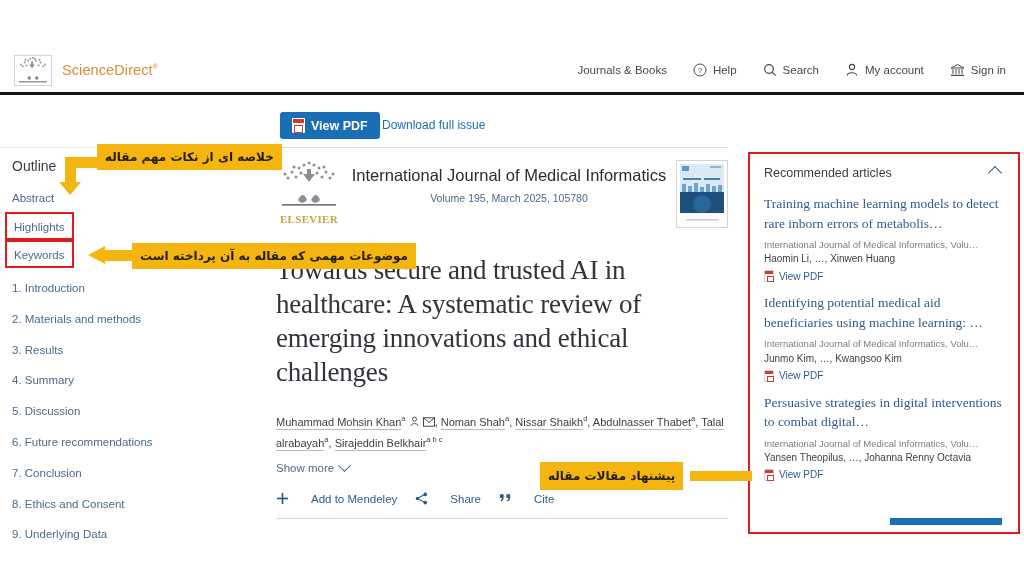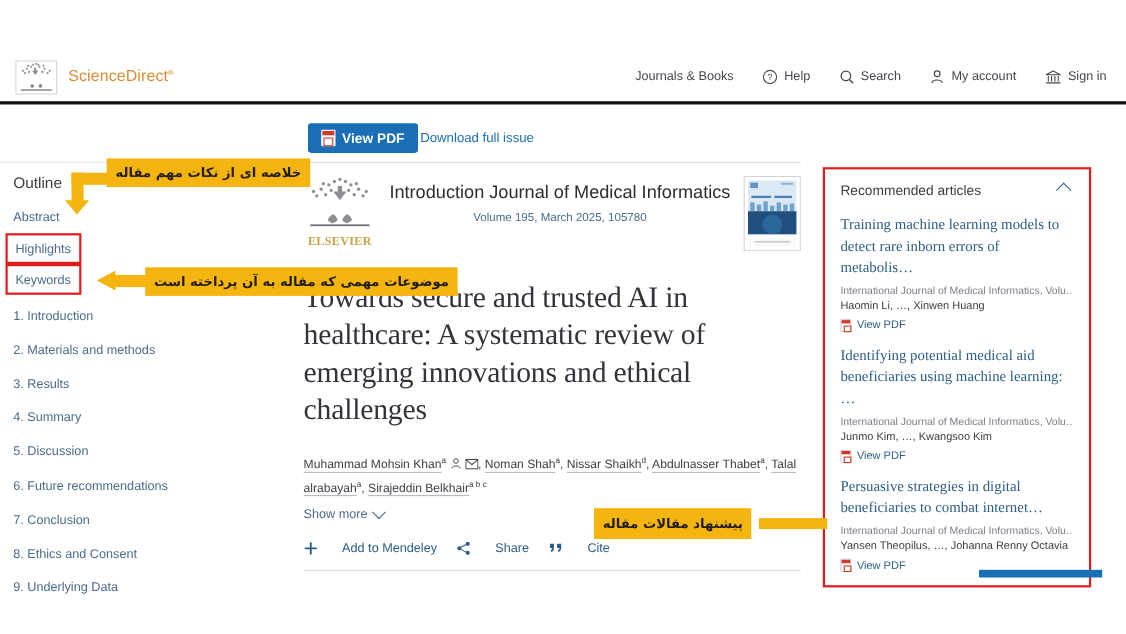--- a/index.html
+++ b/index.html
@@ -95,21 +95,21 @@
   .authors { position: absolute; left: 276px; top: 412px; width: 452px; font-size: 11px; color: #3d3d45; line-height: 1.9; }
   .author { text-decoration: underline; text-decoration-color: #b9b9c2; text-underline-offset: 3px; cursor: pointer; }
   .sup { font-size: 7.5px; vertical-align: super; }
   .show-more { position: absolute; left: 276px; top: 462px; font-size: 11.5px; color: #4a6b8a; cursor: pointer; display: flex; align-items: center; gap: 6px; }
   .chev { width: 9px; height: 9px; border-right: 1.6px solid #4a6b8a; border-bottom: 1.6px solid #4a6b8a; transform: rotate(45deg) translate(-2px,-2px); }
   .art-actions { position: absolute; left: 276px; top: 492px; display: flex; align-items: center; gap: 18px; font-size: 11.5px; color: #2c5d86; }
   .act { display: flex; align-items: center; gap: 22px; cursor: pointer; }
 
   
   .rec-frame {
-    position: absolute; left: 748px; top: 152px; width: 244px; height: 382px;
+    position: absolute; left: 748px; top: 152px; width: 272px; height: 382px;
     border: 2.5px solid #e01b1b; background: #fff; z-index: 20;
   }
   .rec-inner { position: absolute; left: 0; top: 0; right: 0; bottom: 0; padding: 12px 14px 0 14px; overflow: hidden; }
   .rec-head { display: flex; align-items: center; justify-content: space-between; margin-bottom: 14px; }
   .rec-title { font-size: 12.5px; color: #3c3c44; }
   .caret-up { width: 10px; height: 10px; border-left: 1.8px solid #2c5d86; border-top: 1.8px solid #2c5d86; transform: rotate(45deg); margin-right: 4px; cursor: pointer; }
   .rec-item { margin-bottom: 11px; }
   .rec-item-title {
     font-family: "Liberation Serif", serif; font-size: 13.5px; line-height: 1.45;
     color: #2c5d86; cursor: pointer; margin-bottom: 4px;
@@ -300,21 +300,21 @@
             <circle cx="41" cy="13" r="1.5"></circle>
           <path d="M22 40 q5 -10 9 0 q-5 6 -9 0Z"></path>
           <path d="M35 40 q5 -10 9 0 q-5 6 -9 0Z"></path>
         </g>
         <rect x="6" y="44" width="54" height="1.6" fill="#6e6e78"></rect>
       </svg>
       <div class="elsevier-word">ELSEVIER</div>
     </div>
 
     <div class="journal-info">
-      <div class="journal-name">Introduction Journal of Medical Informatics</div>
+      <div class="journal-name">International Journal of Medical Informatics</div>
       <div class="journal-vol">Volume 195, March 2025, 105780</div>
     </div>
 
     <div class="cover-thumb">
       <svg width="50" height="66" viewBox="0 0 50 66">
         <rect width="50" height="66" fill="#ffffff"></rect>
         <rect x="3" y="3" width="44" height="28" fill="#dbe9f4"></rect>
         <rect x="5" y="5" width="7" height="5" fill="#5f96c4"></rect>
         <rect x="33" y="5" width="11" height="2" fill="#8fb6d6"></rect>
         <rect x="6" y="17" width="18" height="2" fill="#4a7fae"></rect>
@@ -408,21 +408,21 @@
         <div class="rec-item-title">Identifying potential medical aid beneficiaries using machine learning: …</div>
         <div class="rec-meta">International Journal of Medical Informatics, Volu…</div>
         <div class="rec-auth">Junmo Kim, …, Kwangsoo Kim</div>
         <div class="rec-pdf">
           <span class="pdf-mini"></span>
           <span>View PDF</span>
         </div>
       </div>
 
       <div class="rec-item">
-        <div class="rec-item-title">Persuasive strategies in digital beneficiaries to combat internet…</div>
+        <div class="rec-item-title">Persuasive strategies in digital interventions to combat digital…</div>
         <div class="rec-meta">International Journal of Medical Informatics, Volu…</div>
         <div class="rec-auth">Yansen Theopilus, …, Johanna Renny Octavia</div>
         <div class="rec-pdf">
           <span class="pdf-mini"></span>
           <span>View PDF</span>
         </div>
       </div>
     </div>
     <div class="rec-scroll"></div>
   </div>

